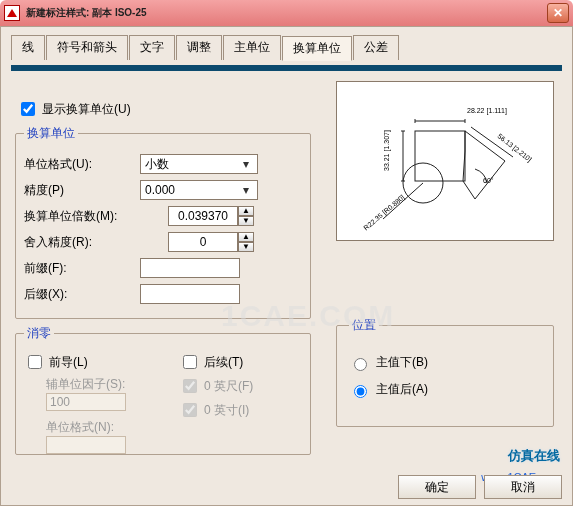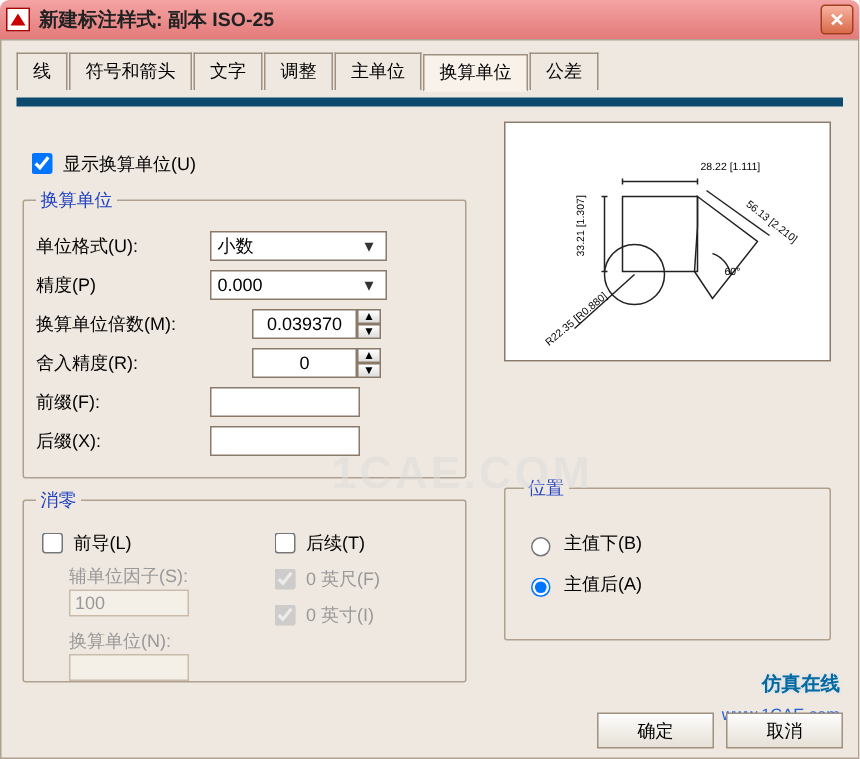--- a/index.html
+++ b/index.html
@@ -33,21 +33,21 @@
     content: "";
     position: absolute;
     border-left: 5px solid transparent;
     border-right: 5px solid transparent;
     border-bottom: 8px solid #c00;
     left: 2px; top: 3px;
   }
   .titlebar-title {
     color: #222;
     font-weight: bold;
-    font-size: 13px;
+    font-size: 10px;
   }
   .titlebar .close {
     margin-left: auto;
     width: 22px; height: 20px;
     background: linear-gradient(to bottom, #f8b2a0, #d96a4a);
     border: 1px solid #a04020;
     border-radius: 3px;
     color: #fff;
     display: flex; align-items: center; justify-content: center;
     font-weight: bold;
@@ -309,21 +309,21 @@
           <div class="zero-col">
             <div class="checkbox-row">
               <input type="checkbox" style="">
               <span>前导(L)</span>
             </div>
             <div class="subfield">
               <div class="disabled">辅单位因子(S):</div>
               <input class="input-disabled" disabled="" value="100" style="">
             </div>
             <div class="subfield" style="margin-top:8px">
-              <div class="disabled">换算单位(N):</div>
+              <div class="disabled">单位格式(N):</div>
               <input class="input-disabled" disabled="" value="" style="">
             </div>
           </div>
           <div class="zero-col">
             <div class="checkbox-row">
               <input type="checkbox" style="">
               <span>后续(T)</span>
             </div>
             <div class="checkbox-row disabled">
               <input type="checkbox" checked="" disabled="" style="">

